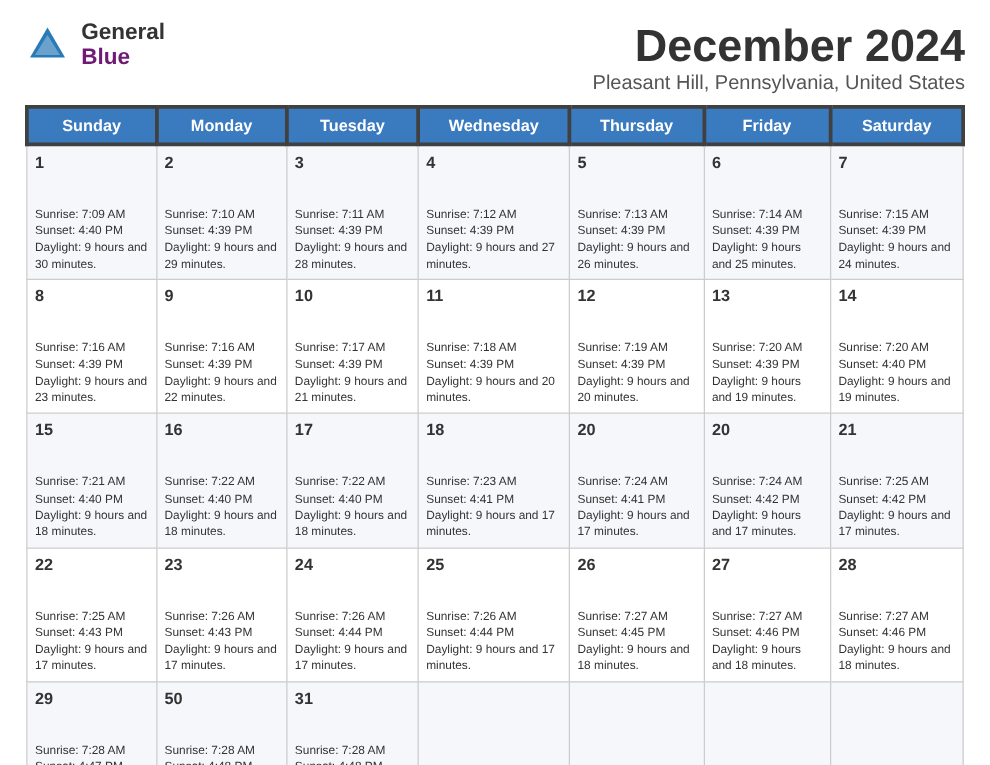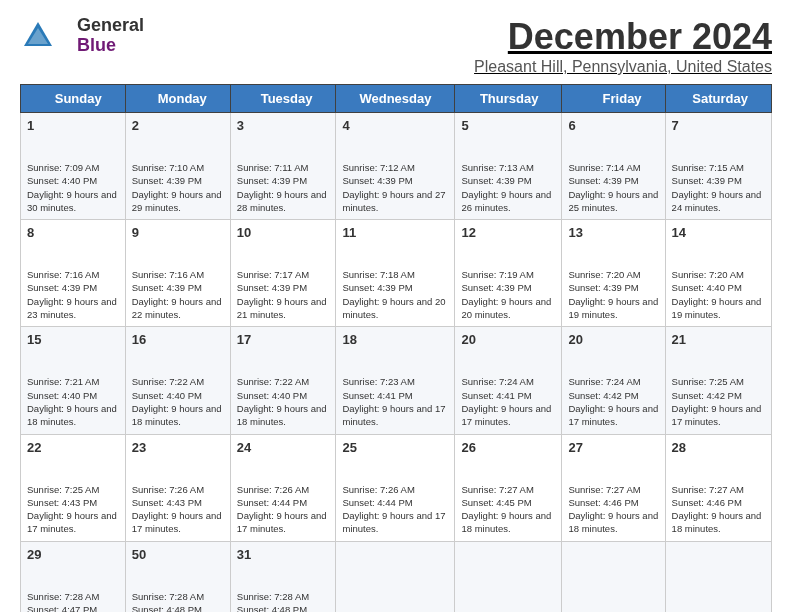--- a/index.html
+++ b/index.html
@@ -12,38 +12,37 @@
     }
     .header-top {
       display: flex;
       justify-content: space-between;
       align-items: flex-start;
       margin-bottom: 4px;
     }
     .logo {
       display: flex;
       align-items: center;
-      gap: 21px;
+      gap: 9px;
     }
     .logo-text {
       display: flex;
       flex-direction: column;
       font-size: 18px;
       font-weight: bold;
       line-height: 1.1;
     }
     .logo-general { color: #333; }
     .logo-blue { color: #701a75; }
     .logo-icon {
       width: 36px;
       height: 36px;
     }
     .title-block {
       text-align: right;
-      text-decoration: underline;
     }
     .main-title {
       font-size: 36px;
       font-weight: bold;
       color: #333;
     }
     .subtitle {
       font-size: 16px;
       color: #555;
     }
@@ -51,22 +50,22 @@
       width: 100%;
       border-collapse: collapse;
       margin-top: 8px;
     }
     .calendar thead tr th {
       background-color: #3a7abf;
       color: #fff;
       font-size: 13px;
       font-weight: bold;
       padding: 6px 23px;
-      text-align: right;
-      border: 1px solid #404040;
+      text-align: center;
+      border: 3px solid #404040;
     }
     .calendar tbody tr td {
       vertical-align: top;
       padding: 5px 6px;
       font-size: 10px;
       color: #333;
       border: 1px solid #ccc;
       width: calc(100% / 7);
       background: #fff;
     }

